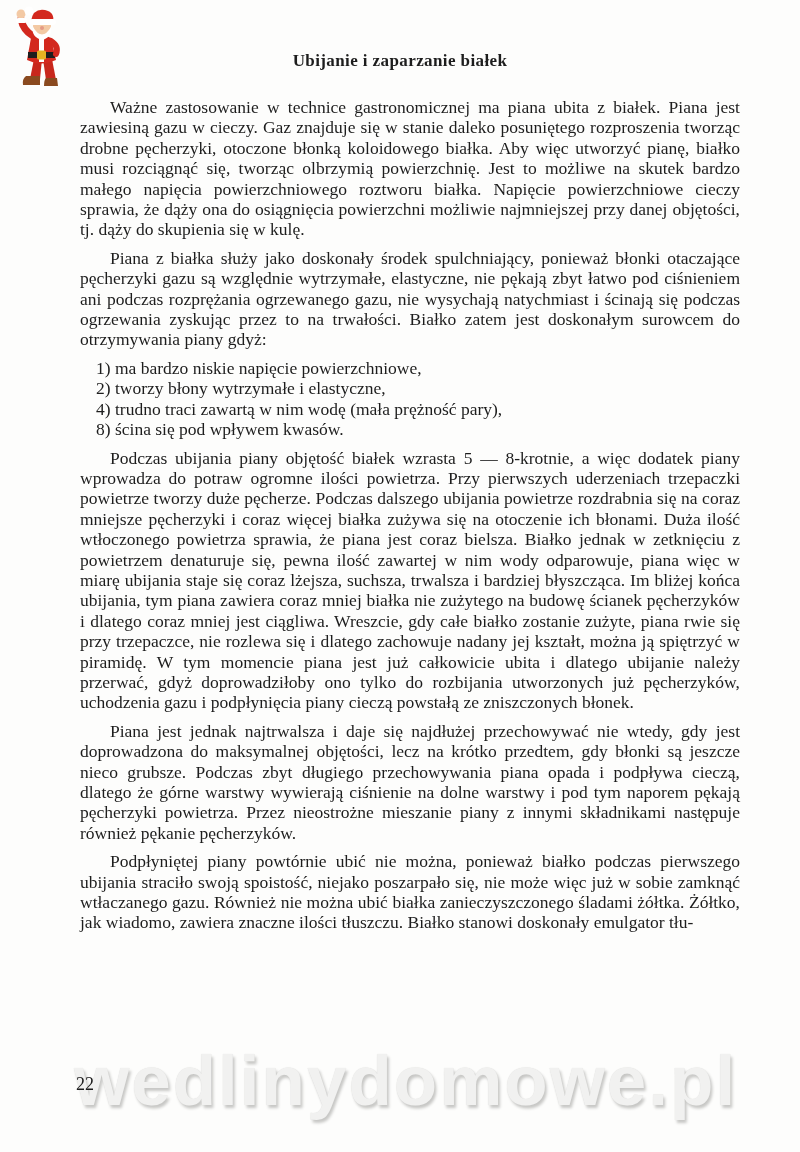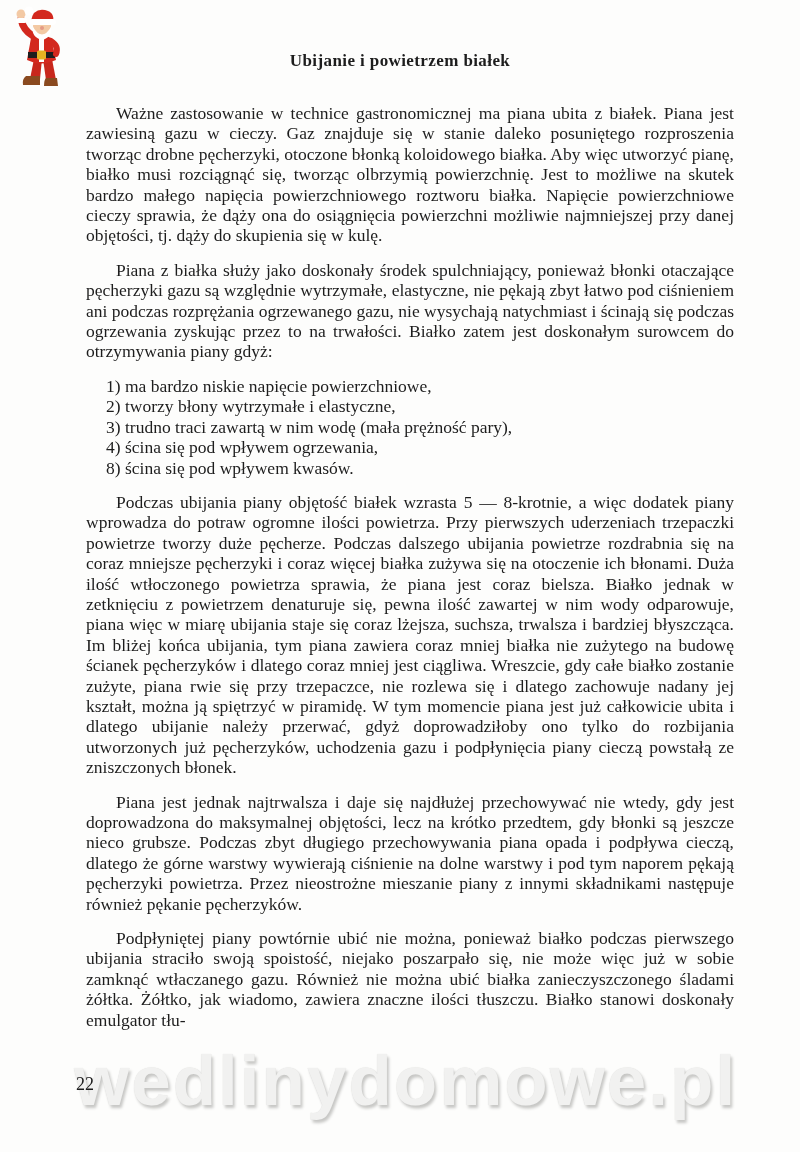--- a/index.html
+++ b/index.html
@@ -9,22 +9,22 @@
   }
   .santa{position:absolute;top:4px;left:12px;width:58px;height:88px;z-index:2;}
   .title{
     position:absolute;top:51px;left:0;width:100%;text-align:center;
     font-weight:bold;font-size:17px;letter-spacing:0.4px;z-index:2;margin:0;
   }
   .body{
     position:absolute;top:89px;left:72px;width:676px;z-index:2;
     font-size:17.5px;line-height:20.4px;text-align:justify;
   }
-  .body p{margin:14px;text-indent:30px;}
-  .numlist{margin:10px;padding:0 0 0 24px;list-style:none;}
+  .body p{margin:8px;text-indent:30px;}
+  .numlist{margin:0;padding:0 0 0 24px;list-style:none;}
   .numlist li{text-align:left;}
   .pagenum{position:absolute;left:76px;top:1074px;font-size:18px;z-index:2;}
   .watermark{
     position:absolute;left:74px;top:1040px;z-index:1;white-space:nowrap;
     font-family:"Liberation Sans", sans-serif;font-weight:bold;
     font-size:71px;letter-spacing:2px;color:#f1f1f0;
     text-shadow:2px 3px 3px #c7c7c5, 0 0 1px #dddddb;
     user-select:none;
   }
 </style>
@@ -59,30 +59,29 @@
 
       <path d="M21 23 Q30 38 39 23 Q41 33 30 36 Q19 33 21 23 Z" fill="#ffffff"></path>
       <circle cx="30" cy="24" r="2" fill="#e59a85"></circle>
 
       <path d="M19 17 Q21 4 33 6 Q43 8 41 18 Z" fill="#d3281e"></path>
       <rect x="17" y="15" width="27" height="6" rx="3" fill="#ffffff"></rect>
       <circle cx="17" cy="7" r="4.5" fill="#ffffff"></circle>
     </svg>
   </div>
 
-  <h1 class="title">Ubijanie i powietrzem białek</h1>
+  <h1 class="title">Ubijanie i zaparzanie białek</h1>
 
   <div class="body">
     <p>Ważne zastosowanie w technice gastronomicznej ma piana ubita z białek. Piana jest zawiesiną gazu w cieczy. Gaz znajduje się w stanie daleko posuniętego rozproszenia tworząc drobne pęcherzyki, otoczone błonką koloidowego białka. Aby więc utworzyć pianę, białko musi rozciągnąć się, tworząc olbrzymią powierzchnię. Jest to możliwe na skutek bardzo małego napięcia powierzchniowego roztworu białka. Napięcie powierzchniowe cieczy sprawia, że dąży ona do osiągnięcia powierzchni możliwie najmniejszej przy danej objętości, tj. dąży do skupienia się w kulę.</p>
     <p>Piana z białka służy jako doskonały środek spulchniający, ponieważ błonki otaczające pęcherzyki gazu są względnie wytrzymałe, elastyczne, nie pękają zbyt łatwo pod ciśnieniem ani podczas rozprężania ogrzewanego gazu, nie wysychają natychmiast i ścinają się podczas ogrzewania zyskując przez to na trwałości. Białko zatem jest doskonałym surowcem do otrzymywania piany gdyż:</p>
     <ol class="numlist">
       <li>1) ma bardzo niskie napięcie powierzchniowe,</li>
       <li>2) tworzy błony wytrzymałe i elastyczne,</li>
-      <li>3) trudno traci zawartą w nim wodę (mała prężność pary),</li>
-      <li>4) ścina się pod wpływem ogrzewania,</li>
+      <li>4) trudno traci zawartą w nim wodę (mała prężność pary),</li>
       <li>8) ścina się pod wpływem kwasów.</li>
     </ol>
     <p>Podczas ubijania piany objętość białek wzrasta 5 — 8-krotnie, a więc dodatek piany wprowadza do potraw ogromne ilości powietrza. Przy pierwszych uderzeniach trzepaczki powietrze tworzy duże pęcherze. Podczas dalszego ubijania powietrze rozdrabnia się na coraz mniejsze pęcherzyki i coraz więcej białka zużywa się na otoczenie ich błonami. Duża ilość wtłoczonego powietrza sprawia, że piana jest coraz bielsza. Białko jednak w zetknięciu z powietrzem denaturuje się, pewna ilość zawartej w nim wody odparowuje, piana więc w miarę ubijania staje się coraz lżejsza, suchsza, trwalsza i bardziej błyszcząca. Im bliżej końca ubijania, tym piana zawiera coraz mniej białka nie zużytego na budowę ścianek pęcherzyków i dlatego coraz mniej jest ciągliwa. Wreszcie, gdy całe białko zostanie zużyte, piana rwie się przy trzepaczce, nie rozlewa się i dlatego zachowuje nadany jej kształt, można ją spiętrzyć w piramidę. W tym momencie piana jest już całkowicie ubita i dlatego ubijanie należy przerwać, gdyż doprowadziłoby ono tylko do rozbijania utworzonych już pęcherzyków, uchodzenia gazu i podpłynięcia piany cieczą powstałą ze zniszczonych błonek.</p>
     <p>Piana jest jednak najtrwalsza i daje się najdłużej przechowywać nie wtedy, gdy jest doprowadzona do maksymalnej objętości, lecz na krótko przedtem, gdy błonki są jeszcze nieco grubsze. Podczas zbyt długiego przechowywania piana opada i podpływa cieczą, dlatego że górne warstwy wywierają ciśnienie na dolne warstwy i pod tym naporem pękają pęcherzyki powietrza. Przez nieostrożne mieszanie piany z innymi składnikami następuje również pękanie pęcherzyków.</p>
     <p>Podpłyniętej piany powtórnie ubić nie można, ponieważ białko podczas pierwszego ubijania straciło swoją spoistość, niejako poszarpało się, nie może więc już w sobie zamknąć wtłaczanego gazu. Również nie można ubić białka zanieczyszczonego śladami żółtka. Żółtko, jak wiadomo, zawiera znaczne ilości tłuszczu. Białko stanowi doskonały emulgator tłu-</p>
   </div>
 
   <div class="watermark">wedlinydomowe.pl</div>
   <div class="pagenum">22</div>
 

